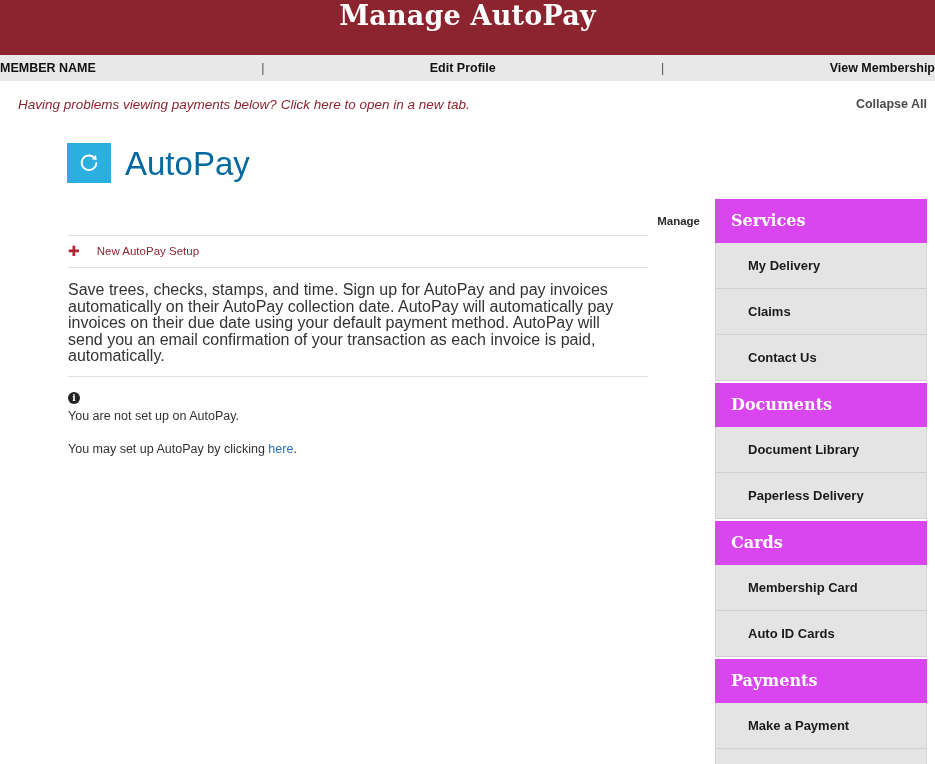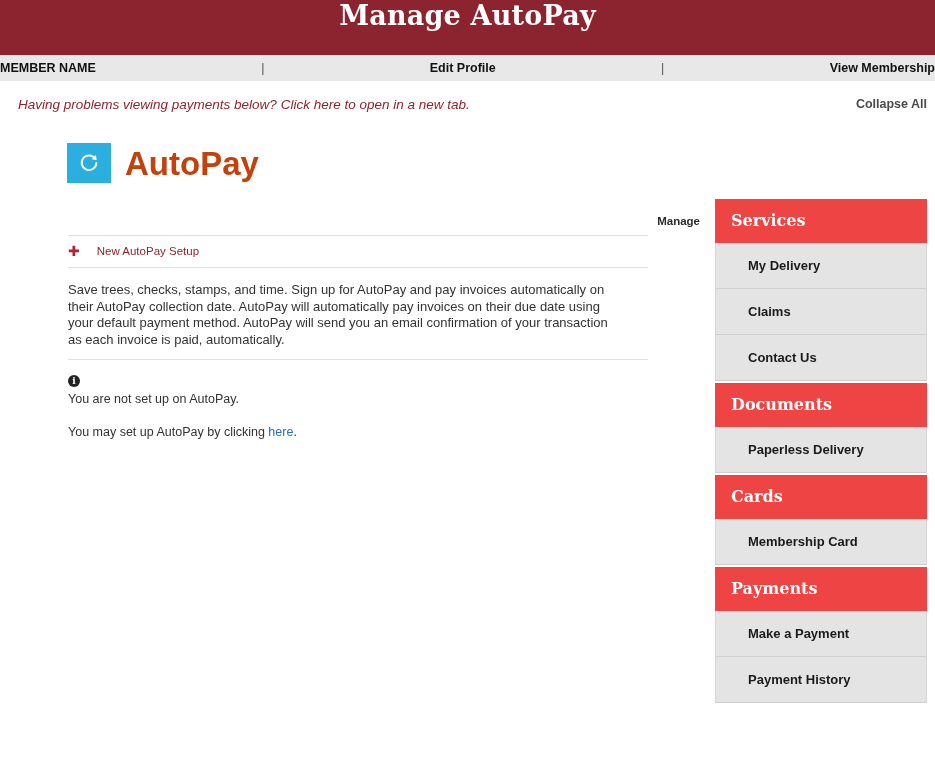--- a/index.html
+++ b/index.html
@@ -106,22 +106,22 @@
     background: #2baee0;
     display: flex;
     align-items: center;
     justify-content: center;
     flex: none;
   }
   .autopay-icon svg { display: block; }
   .autopay-title {
     margin-left: 14px;
     font-size: 33px;
-    color: #c2410c;
-    font-weight: bold;
+    color: #0369a1;
+    font-weight: normal;
     line-height: 1;
     text-align: right;
   }
 
   .section-label {
     margin-left: 68px;
     margin-top: 32px;
     font-size: 11.5px;
     font-weight: bold;
     color: #2b2b2b;
@@ -155,21 +155,21 @@
     color: #8c2430;
     text-decoration: none;
     cursor: pointer;
     padding-left: 12px;
   }
 
   .body-paragraph {
     margin-left: 68px;
     margin-top: 14px;
     width: 552px;
-    font-size: 13px;
+    font-size: 16px;
     line-height: 16.5px;
     color: #333333;
   }
 
   .info-row {
     margin-left: 68px;
     margin-top: 10px;
   }
   .info-icon {
     display: inline-block;
@@ -203,21 +203,21 @@
 
   
   .sidebar {
     position: absolute;
     right: 8px;
     top: 118px;
     width: 212px;
   }
   .sidebar-section { margin-bottom: 0; }
   .sidebar-header {
-    background: #ef4444;
+    background: #d946ef;
     color: #ffffff;
     font-family: "DejaVu Serif", serif;
     font-weight: bold;
     font-size: 16px;
     padding: 11px 0 11px 16px;
     box-sizing: border-box;
     height: 44px;
     line-height: 22px;
     cursor: pointer;
   }
@@ -300,26 +300,28 @@
 
     <div class="sidebar-section">
       <div class="sidebar-header">Services</div>
       <div class="sidebar-item">My Delivery</div>
       <div class="sidebar-item">Claims</div>
       <div class="sidebar-item">Contact Us</div>
     </div>
 
     <div class="sidebar-section">
       <div class="sidebar-header">Documents</div>
+      <div class="sidebar-item">Document Library</div>
       <div class="sidebar-item">Paperless Delivery</div>
     </div>
 
     <div class="sidebar-section">
       <div class="sidebar-header">Cards</div>
       <div class="sidebar-item">Membership Card</div>
+      <div class="sidebar-item">Auto ID Cards</div>
     </div>
 
     <div class="sidebar-section">
       <div class="sidebar-header">Payments</div>
       <div class="sidebar-item">Make a Payment</div>
       <div class="sidebar-item">Payment History</div>
 
     </div>
 
   </div>

